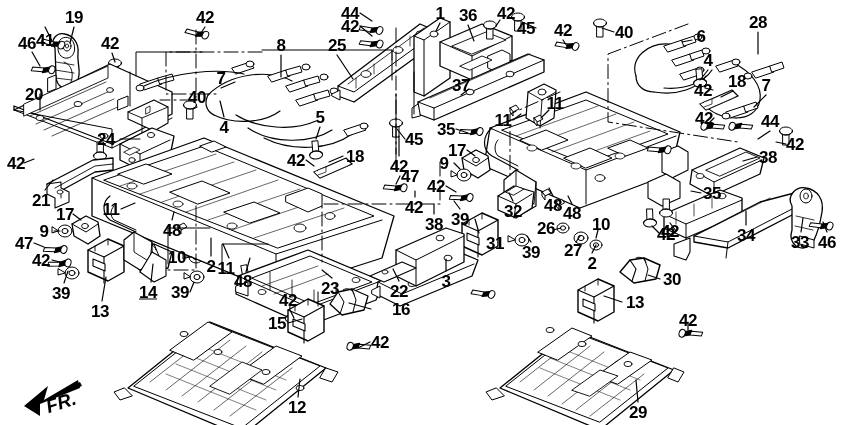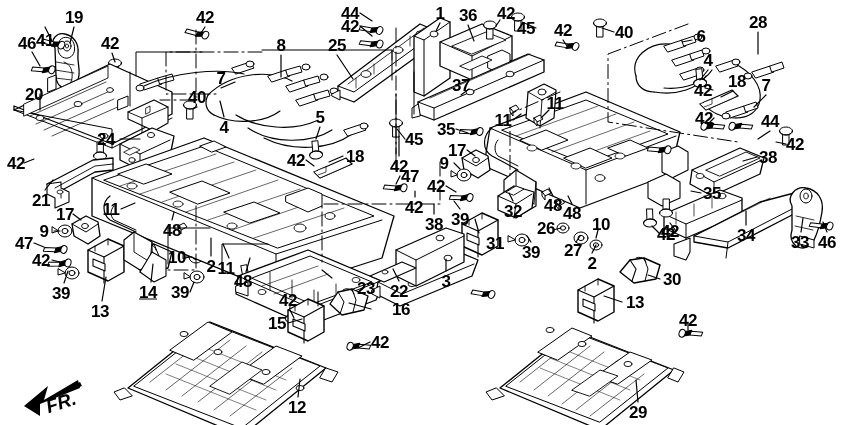--- a/index.html
+++ b/index.html
@@ -649,21 +649,21 @@
       <div class="lbl" style="left: 111px; top: 209px;">11</div>
       <div class="lbl" style="left: 100px; top: 311px;">13</div>
       <div class="lbl" style="left: 148px; top: 292px; text-decoration: underline;">14</div>
       <div class="lbl" style="left: 177px; top: 257px;">10</div>
       <div class="lbl" style="left: 211px; top: 266px;">2</div>
       <div class="lbl" style="left: 172px; top: 230px;">48</div>
       <div class="lbl" style="left: 180px; top: 292px;">39</div>
       <div class="lbl" style="left: 226px; top: 268px;">11</div>
       <div class="lbl" style="left: 243px; top: 281px;">48</div>
       <div class="lbl" style="left: 288px; top: 300px;">42</div>
-      <div class="lbl" style="left: 330px; top: 288px; margin-left: 36px;">23</div>
+      <div class="lbl" style="left: 330px; top: 288px;">23</div>
       <div class="lbl" style="left: 399px; top: 291px;">22</div>
       <div class="lbl" style="left: 401px; top: 309px;">16</div>
       <div class="lbl" style="left: 277px; top: 323px;">15</div>
       <div class="lbl" style="left: 380px; top: 342px;">42</div>
       <div class="lbl" style="left: 297px; top: 407px;">12</div>
       <div class="lbl" style="left: 205px; top: 17px;">42</div>
       <div class="lbl" style="left: 281px; top: 45px;">8</div>
       <div class="lbl" style="left: 337px; top: 45px;">25</div>
       <div class="lbl" style="left: 221px; top: 78px;">7</div>
       <div class="lbl" style="left: 224px; top: 127px;">4</div>

